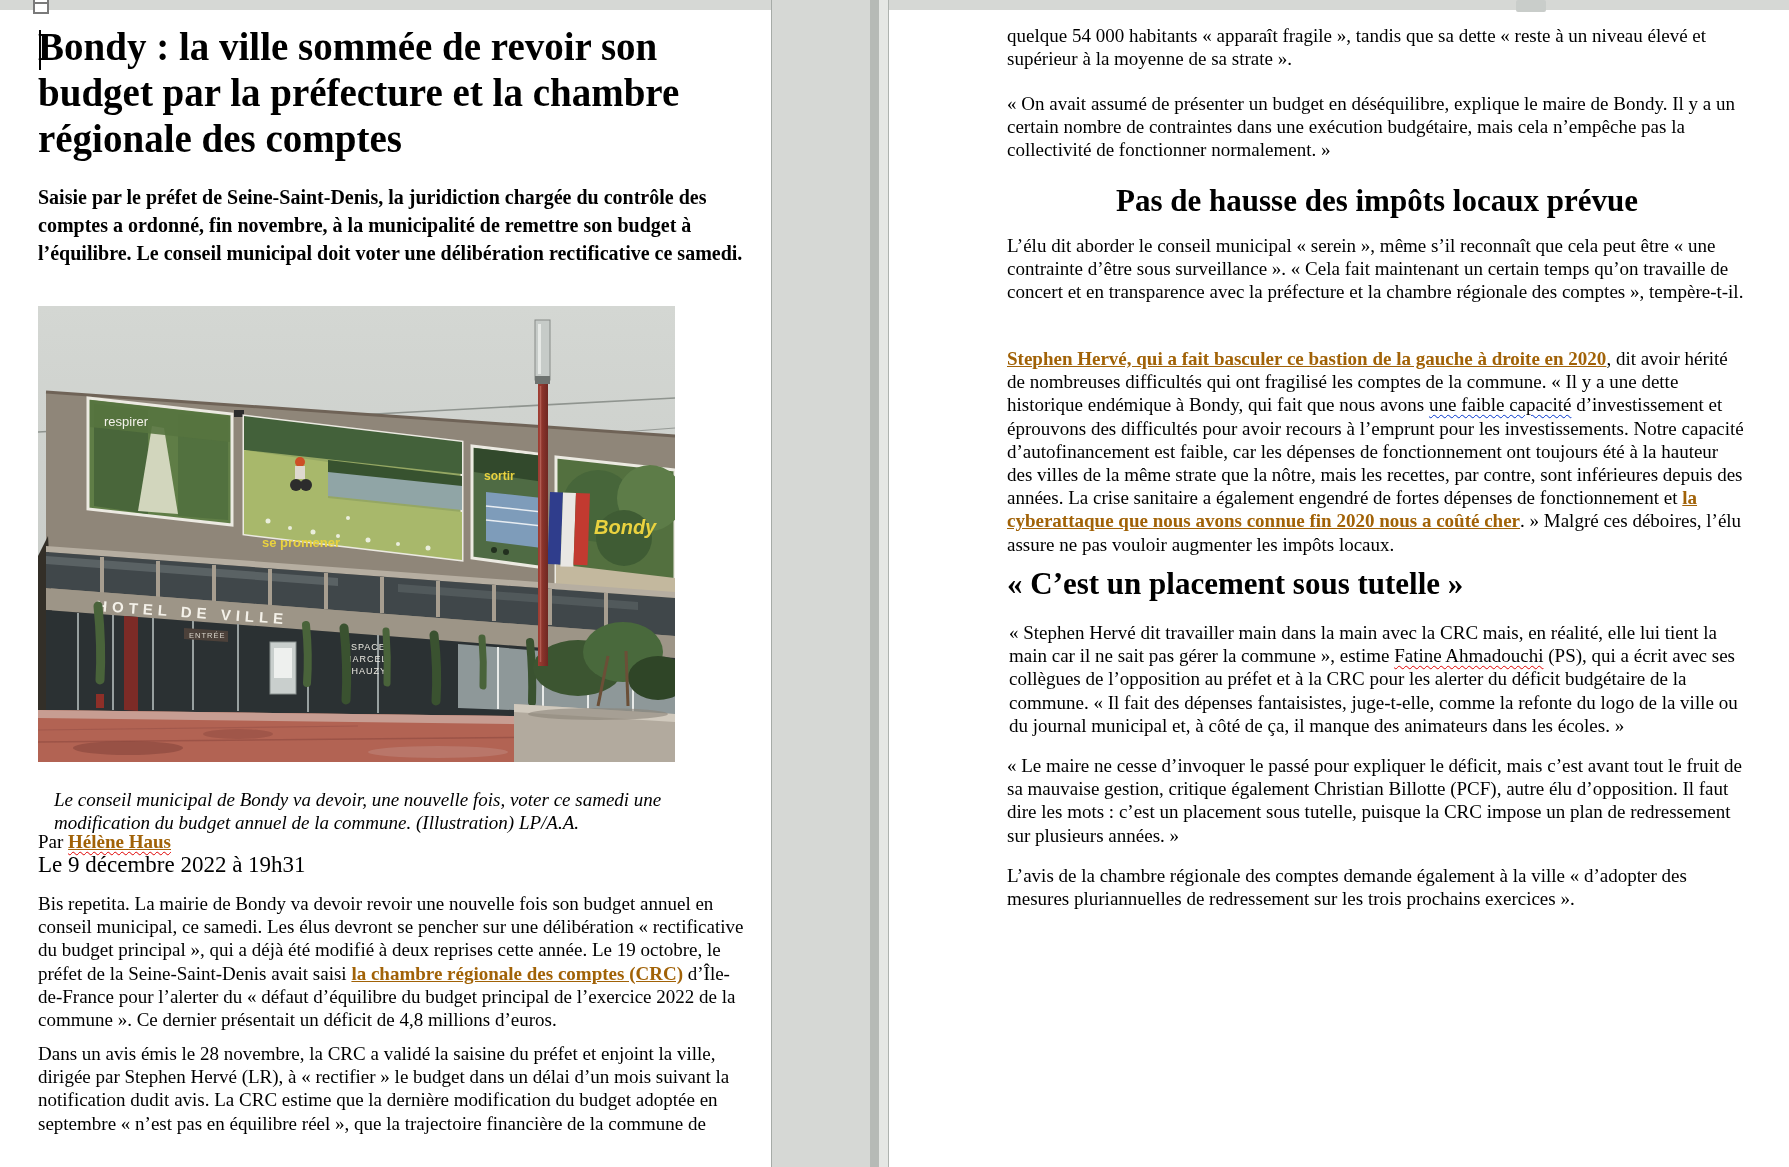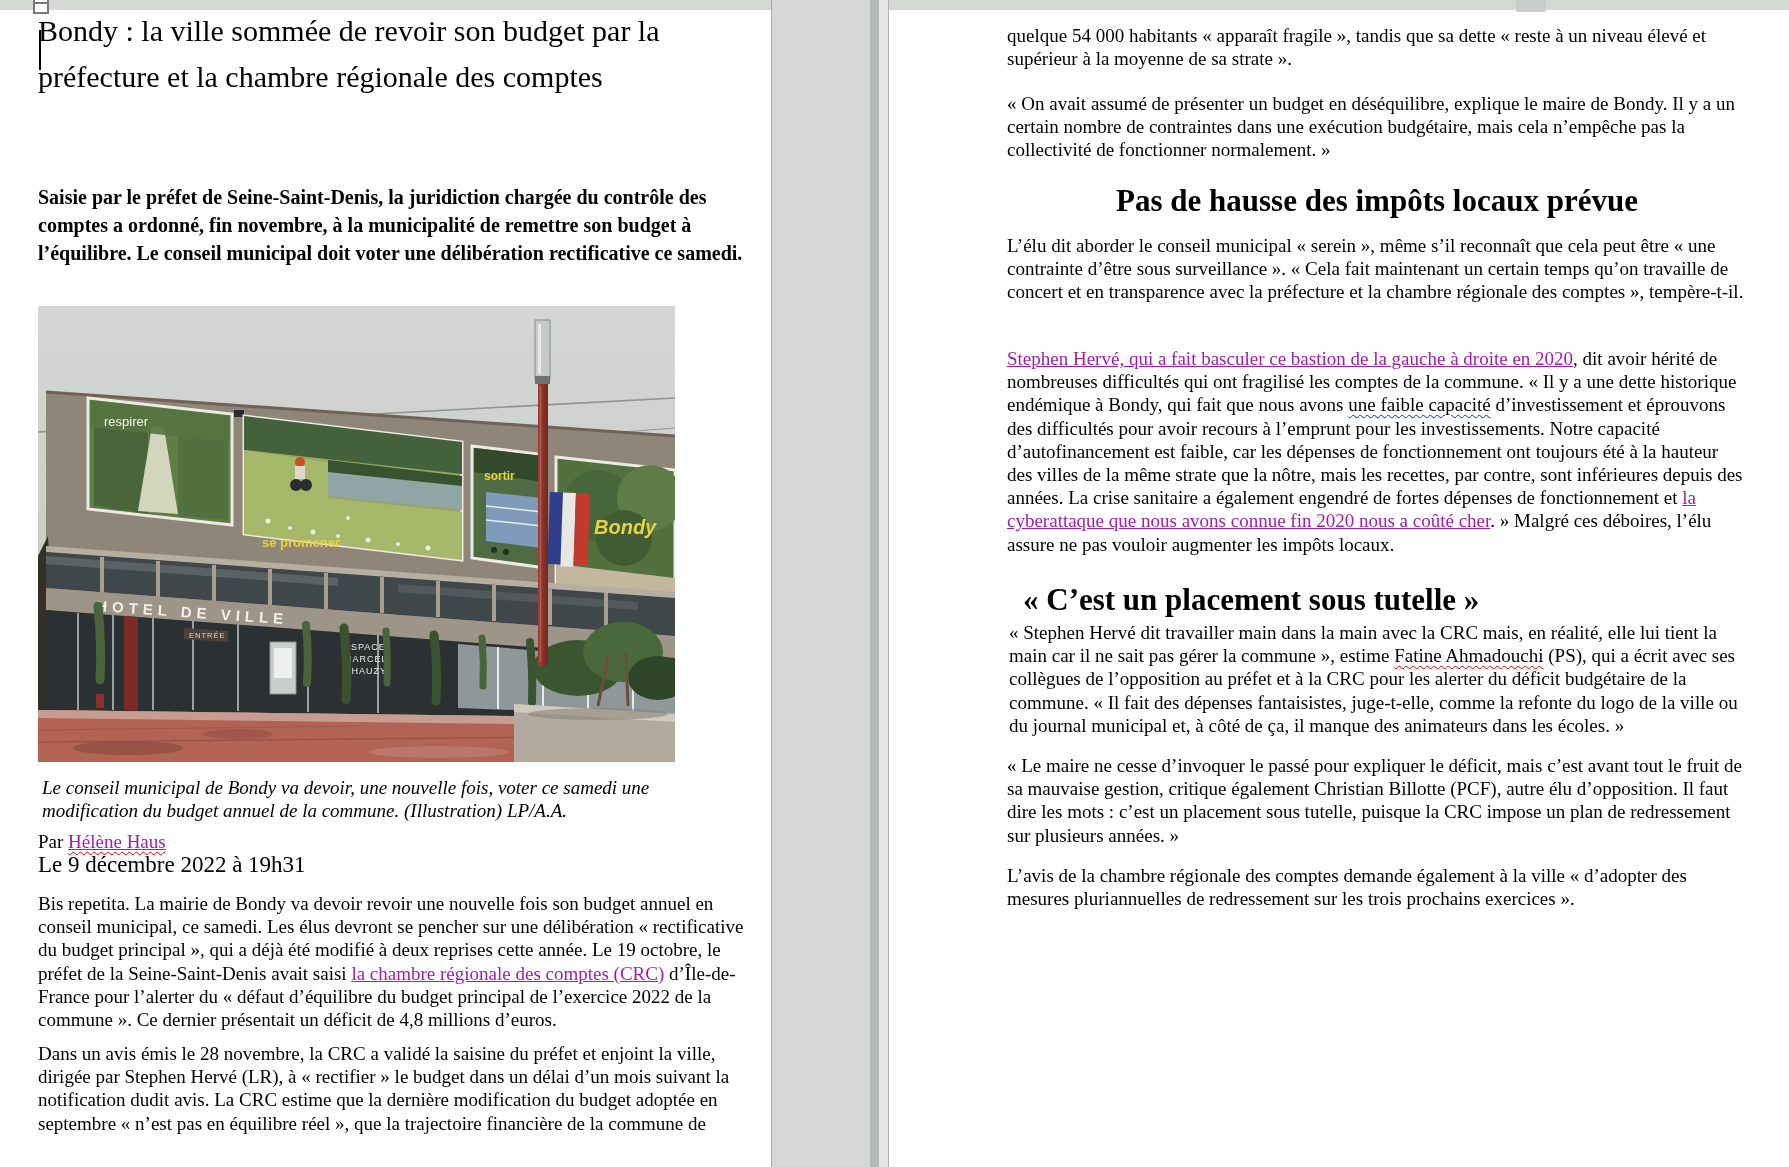--- a/index.html
+++ b/index.html
@@ -12,41 +12,41 @@
   
   .top-band{left:0;top:0;width:1789px;height:10px;background:#d6d8d5;}
   .page-gap{left:771px;top:0;width:117px;height:1167px;background:#d6d8d5;border-left:1px solid #a6aba7;}
   .gap-shade{position:absolute;top:0;bottom:0;right:9px;width:10px;background:#b6bab6;}
   .gap-light{position:absolute;top:0;bottom:0;right:0;width:9px;background:#e5e7e4;border-right:1px solid #aeb3af;}
   .outline-marker{left:33px;top:-6px;width:12px;height:16px;background:#fff;border:2px solid #7a7a7a;}
   .outline-marker .mid{position:absolute;left:0;right:0;top:6px;height:2px;background:#7a7a7a;}
   .tr-artifact{left:1516px;top:0;width:30px;height:12px;background:#c9cdca;border-radius:2px;}
   .caret{left:39px;top:30px;width:2px;height:40px;background:#000;}
   
-  .t-title{left:38px;top:8px;width:722px;font-size:30px;line-height:46px;font-weight:400;}
+  .t-title{left:38px;top:24px;width:722px;font-size:39px;line-height:46px;font-weight:700;}
   .t-standfirst{left:38px;top:183px;width:716px;font-size:20px;line-height:28px;font-weight:700;}
   .photo{left:38px;top:306px;width:637px;height:456px;}
   .t-caption{left:38px;top:772px;width:706px;font-size:19px;line-height:23px;font-style:italic;}
   .t-byline{left:38px;top:830px;width:706px;font-size:19px;line-height:23px;}
   .t-date{left:38px;top:853px;width:706px;font-size:23px;line-height:23px;}
   .t-body{font-size:19px;line-height:23.2px;}
   .lp1{left:38px;top:892px;width:708px;}
   .lp2{left:38px;top:1042px;width:708px;}
   .rcol{left:1007px;width:740px;}
   .rpa{top:24px;}
   .rpb{top:92px;}
   .t-h{font-size:31px;line-height:38px;font-weight:700;}
   .rh1{left:1007px;top:182px;width:740px;}
   .rpc{top:234px;}
   .rpd{top:347px;}
   .rh2{left:1007px;top:565px;width:740px;}
   .rpe{top:619px;}
   .rpf{top:754px;}
   .rpg{top:864px;}
-  .lnk{color:#a21caf;text-decoration:underline;cursor:pointer;}
+  .lnk{color:#a16207;text-decoration:underline;cursor:pointer;font-weight:bold;}
   .sp-red{text-decoration:underline;text-decoration-style:wavy;text-decoration-color:#e00000;text-decoration-thickness:1px;text-underline-offset:3px;}
   .sp-blue{text-decoration:underline;text-decoration-style:wavy;text-decoration-color:#0033cc;text-decoration-thickness:1px;text-underline-offset:3px;}
   svg text{font-family:"Liberation Sans", sans-serif;}
   .bannertxt{fill:#e9d23f;font-weight:700;}
 </style>
 </head>
 <body>
 
 <div class="abs top-band"></div>
 <div class="abs page-gap">
@@ -211,21 +211,21 @@
   <g>
     <rect x="497" y="14" width="15" height="60" fill="#c6cbc8" stroke="#878b88" stroke-width="1"></rect>
     <rect x="500" y="18" width="3" height="50" fill="#eef0ee" opacity="0.8"></rect>
     <rect x="497" y="70" width="15" height="8" fill="#6e7370"></rect>
     <rect x="500" y="78" width="10" height="282" fill="url(#poleg)"></rect>
     <line x1="502.5" y1="80" x2="502.5" y2="356" stroke="#c4766b" stroke-width="1.5" opacity="0.6"></line>
   </g>
 </svg>
 </figure>
 
-<p class="abs t-caption" style="margin:4px;">Le conseil municipal de Bondy va devoir, une nouvelle fois, voter ce samedi une modification du budget annuel de la commune. (Illustration) LP/A.A.</p>
+<p class="abs t-caption" style="margin:16px;">Le conseil municipal de Bondy va devoir, une nouvelle fois, voter ce samedi une modification du budget annuel de la commune. (Illustration) LP/A.A.</p>
 
 <div class="abs t-byline">
   <span>Par </span><a href="#" class="lnk"><span class="sp-red">Hélène Haus</span></a>
 </div>
 <div class="abs t-date">Le 9 décembre 2022 à 19h31</div>
 
 <p class="abs t-body lp1" style="margin:0;">
   <span>Bis repetita. La mairie de Bondy va devoir revoir une nouvelle fois son budget annuel en conseil municipal, ce samedi. Les élus devront se pencher sur une délibération « rectificative du budget principal », qui a déjà été modifié à deux reprises cette année. Le 19 octobre, le préfet de la Seine-Saint-Denis avait saisi </span><a href="#" class="lnk">la chambre régionale des comptes (CRC)</a><span> d’Île-de-France pour l’alerter du « défaut d’équilibre du budget principal de l’exercice 2022 de la commune ». Ce dernier présentait un déficit de 4,8 millions d’euros.</span>
 </p>
 
@@ -235,20 +235,20 @@
 <p class="abs t-body rcol rpb" style="margin:0;">« On avait assumé de présenter un budget en déséquilibre, explique le maire de Bondy. Il y a un certain nombre de contraintes dans une exécution budgétaire, mais cela n’empêche pas la collectivité de fonctionner normalement. »</p>
 
 <h2 class="abs t-h rh1" style="margin:0;text-align:center;">Pas de hausse des impôts locaux prévue</h2>
 
 <p class="abs t-body rcol rpc" style="margin:0;">L’élu dit aborder le conseil municipal « serein », même s’il reconnaît que cela peut être « une contrainte d’être sous surveillance ». « Cela fait maintenant un certain temps qu’on travaille de concert et en transparence avec la préfecture et la chambre régionale des comptes », tempère-t-il.</p>
 
 <p class="abs t-body rcol rpd" style="margin:0;">
   <a href="#" class="lnk">Stephen Hervé, qui a fait basculer ce bastion de la gauche à droite en 2020</a><span>, dit avoir hérité de nombreuses difficultés qui ont fragilisé les comptes de la commune. « Il y a une dette historique endémique à Bondy, qui fait que nous avons </span><span class="sp-blue">une faible capacité</span><span> d’investissement et éprouvons des difficultés pour avoir recours à l’emprunt pour les investissements. Notre capacité d’autofinancement est faible, car les dépenses de fonctionnement ont toujours été à la hauteur des villes de la même strate que la nôtre, mais les recettes, par contre, sont inférieures depuis des années. La crise sanitaire a également engendré de fortes dépenses de fonctionnement et </span><a href="#" class="lnk">la cyberattaque que nous avons connue fin 2020 nous a coûté cher</a><span>. » Malgré ces déboires, l’élu assure ne pas vouloir augmenter les impôts locaux.</span>
 </p>
 
-<h2 class="abs t-h rh2" style="margin:16px;">« C’est un placement sous tutelle »</h2>
+<h2 class="abs t-h rh2" style="margin:0;">« C’est un placement sous tutelle »</h2>
 
 <p class="abs t-body rcol rpe" style="margin:2px;">
   <span>« Stephen Hervé dit travailler main dans la main avec la CRC mais, en réalité, elle lui tient la main car il ne sait pas gérer la commune », estime </span><span class="sp-red">Fatine Ahmadouchi</span><span> (PS), qui a écrit avec ses collègues de l’opposition au préfet et à la CRC pour les alerter du déficit budgétaire de la commune. « Il fait des dépenses fantaisistes, juge-t-elle, comme la refonte du logo de la ville ou du journal municipal et, à côté de ça, il manque des animateurs dans les écoles. »</span>
 </p>
 
 <p class="abs t-body rcol rpf" style="margin:0;">« Le maire ne cesse d’invoquer le passé pour expliquer le déficit, mais c’est avant tout le fruit de sa mauvaise gestion, critique également Christian Billotte (PCF), autre élu d’opposition. Il faut dire les mots : c’est un placement sous tutelle, puisque la CRC impose un plan de redressement sur plusieurs années. »</p>
 <p class="abs t-body rcol rpg" style="margin:0;">L’avis de la chambre régionale des comptes demande également à la ville « d’adopter des mesures pluriannuelles de redressement sur les trois prochains exercices ».</p>
 
 </body></html>

